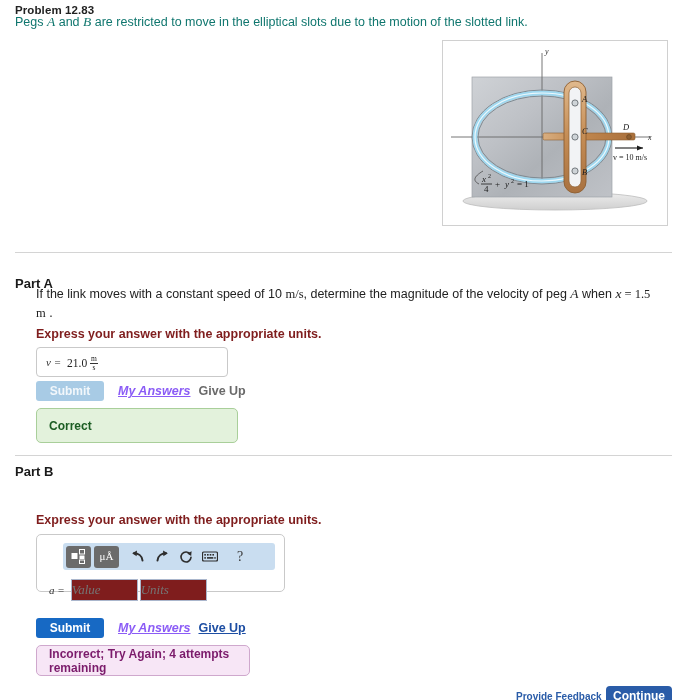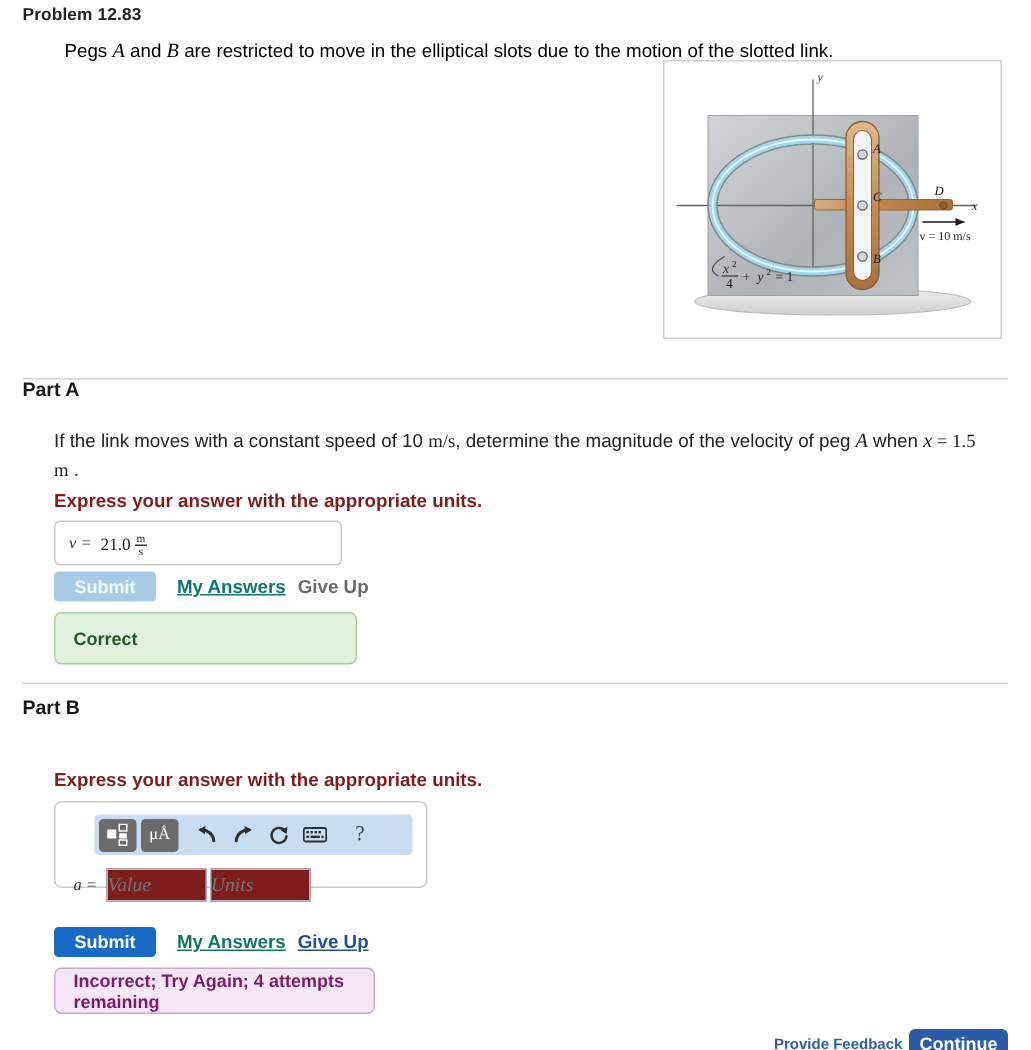--- a/index.html
+++ b/index.html
@@ -27,26 +27,25 @@
     left: 15px;
     top: 4px;
     font-size: 11.5px;
     font-weight: bold;
     color: #222;
     letter-spacing: 0.1px;
   }
   .problem-statement {
     position: absolute;
     left: 15px;
-    top: 25px;
+    top: 13px;
     width: 600px;
     font-size: 12.5px;
-    color: #000000;
+    color: #0f766e;
     line-height: 1.35;
-    margin-left: 28px;
   }
   .mi { font-family: "Liberation Serif", serif; font-style: italic; font-size: 13.5px; }
   .mrm { font-family: "Liberation Serif", serif; font-style: normal; }
 
   
   .figure-box {
     position: absolute;
     left: 442px;
     top: 40px;
     width: 226px;
@@ -69,21 +68,21 @@
   .hr-b { top: 455px; }
 
   
   .part-heading {
     position: absolute;
     left: 15px;
     font-size: 13px;
     font-weight: bold;
     color: #1a1a1a;
   }
-  .part-a-heading { top: 252px; }
+  .part-a-heading { top: 276px; }
   .part-b-heading { top: 464px; }
 
   .part-question {
     position: absolute;
     left: 36px;
     font-size: 12.5px;
     line-height: 1.5;
     color: #222;
   }
   .part-a-question { top: 284px; width: 620px; }
@@ -158,23 +157,24 @@
     box-sizing: border-box;
   }
   .btn-submit.disabled { background: #a8cbe5; color: #f2f7fb; }
   .btn-submit.active   { background: #1769c4; color: #ffffff; }
 
   .link-my-answers {
     display: inline-block;
     margin-left: 14px;
     font-size: 12.5px;
     font-weight: bold;
-    color: #0f766e;
+    color: #8b5cf6;
     text-decoration: underline;
     vertical-align: middle;
+    font-style: italic;
   }
   .link-give-up {
     display: inline-block;
     margin-left: 8px;
     font-size: 12.5px;
     font-weight: bold;
     color: #6a6a6a;
     vertical-align: middle;
   }
   .link-give-up.enabled {

